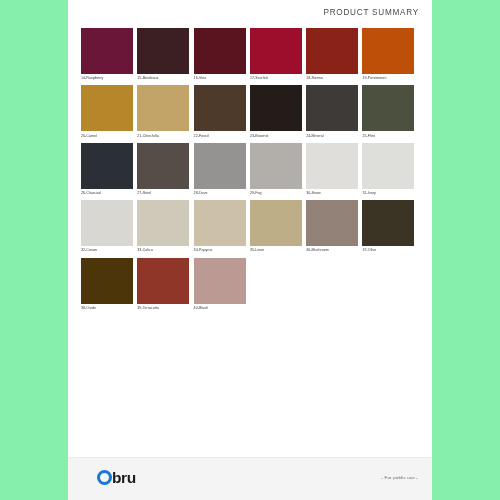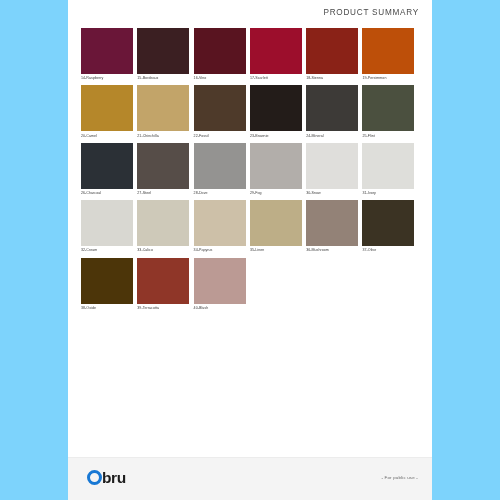--- a/index.html
+++ b/index.html
@@ -11,21 +11,21 @@
     width: 500px;
     height: 500px;
     overflow: hidden;
     font-family: "Liberation Sans", sans-serif;
   }
 
   #stage {
     position: relative;
     width: 500px;
     height: 500px;
-    background: #7dd3fc;
+    background: #86efac;
   }
 
   
   #page {
     position: absolute;
     left: 68px;
     top: 0;
     width: 364px;
     height: 500px;
     background: #ffffff;
@@ -89,21 +89,21 @@
     position: absolute;
     left: 0;
     bottom: 0;
     width: 364px;
     height: 42px;
     background: #f4f4f4;
     border-top: 1px solid #ececec;
   }
   #logo {
     position: absolute;
-    left: 19px;
+    left: 29px;
     top: 12px;
     display: flex;
     align-items: center;
     gap: 1px;
   }
   .logo-ring {
     width: 15px;
     height: 15px;
     border: 3.4px solid #1878d4;
     border-radius: 50%;

